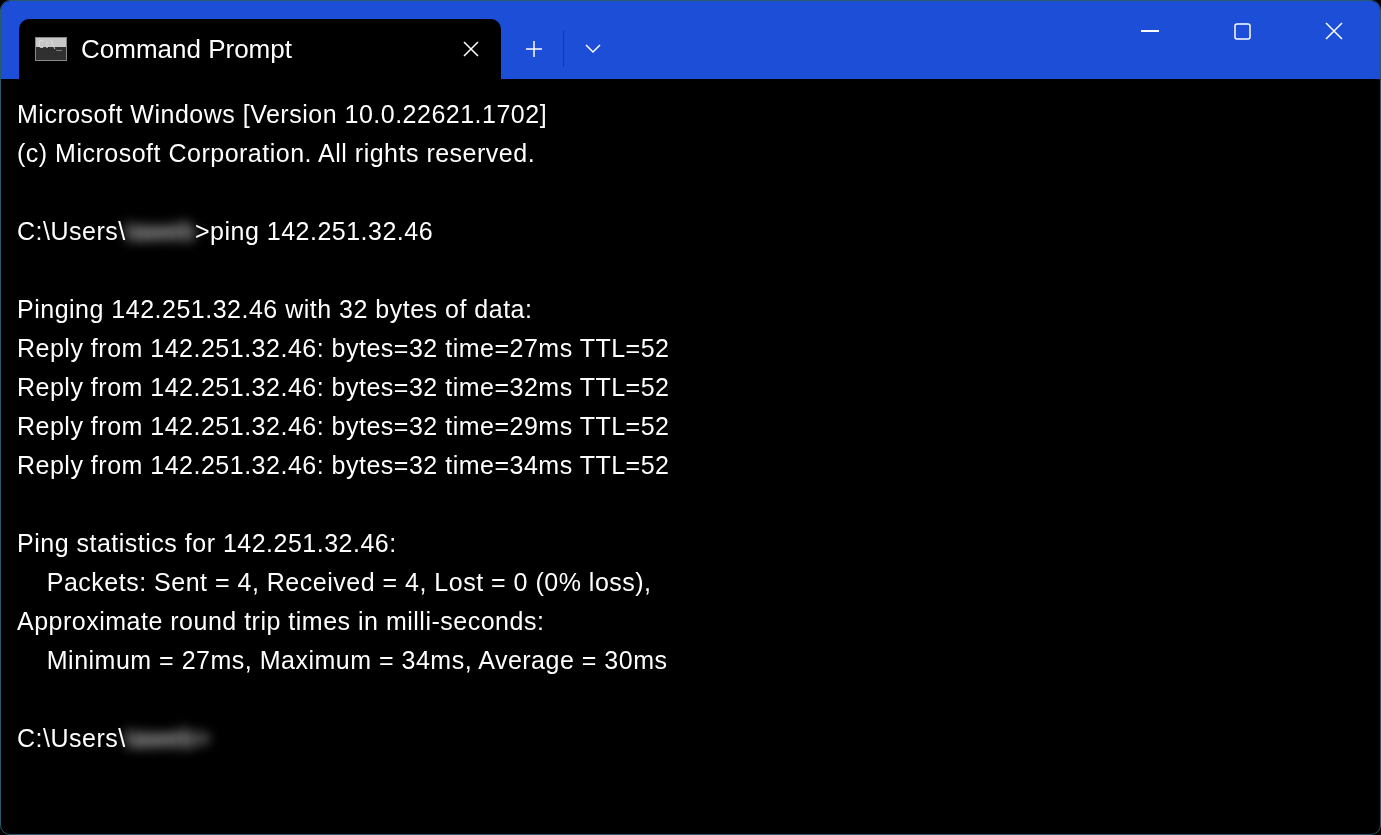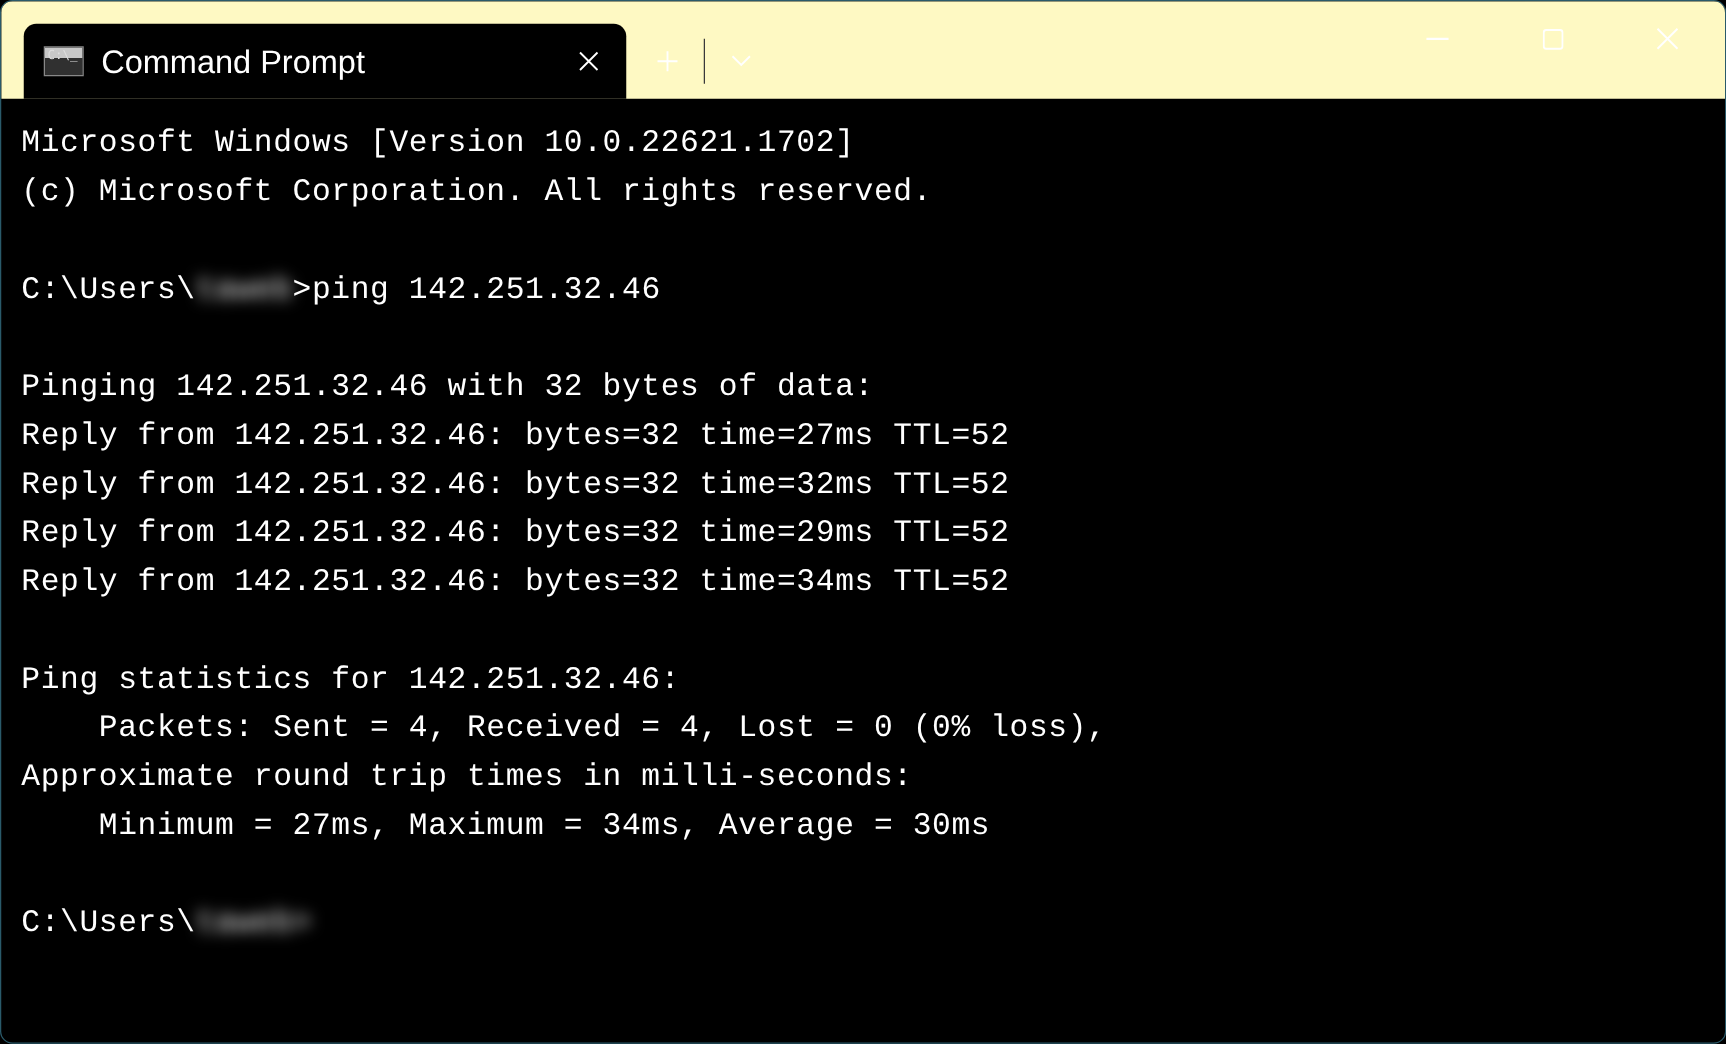--- a/index.html
+++ b/index.html
@@ -11,21 +11,21 @@
       width: 1381px;
       height: 835px;
       background: #000000;
       font-family: 'Cascadia Mono', 'Consolas', monospace;
       overflow: hidden;
       border: 1px solid #2a5a6a;
       border-radius: 10px;
     }
     .titlebar {
       height: 78px;
-      background: #fef9c3;
+      background: #1d4ed8;
       display: flex;
       align-items: flex-end;
       padding-left: 18px;
       position: relative;
       border-bottom: none;
     }
     .tab {
       background: #000000;
       height: 60px;
       width: 482px;
@@ -105,21 +105,21 @@
       justify-content: center;
       color: #ffffff;
       cursor: pointer;
     }
     .terminal {
       padding: 16px 16px;
       color: #ffffff;
       font-size: 25px;
       line-height: 39px;
       white-space: pre;
-      font-family: Liberation Mono, monospace;
+      font-family: Liberation Sans, sans-serif;
       letter-spacing: 0.5px;
     }
     .blur {
       filter: blur(6px);
       display: inline-block;
     }
     svg {
       display: block;
     }
   </style>

